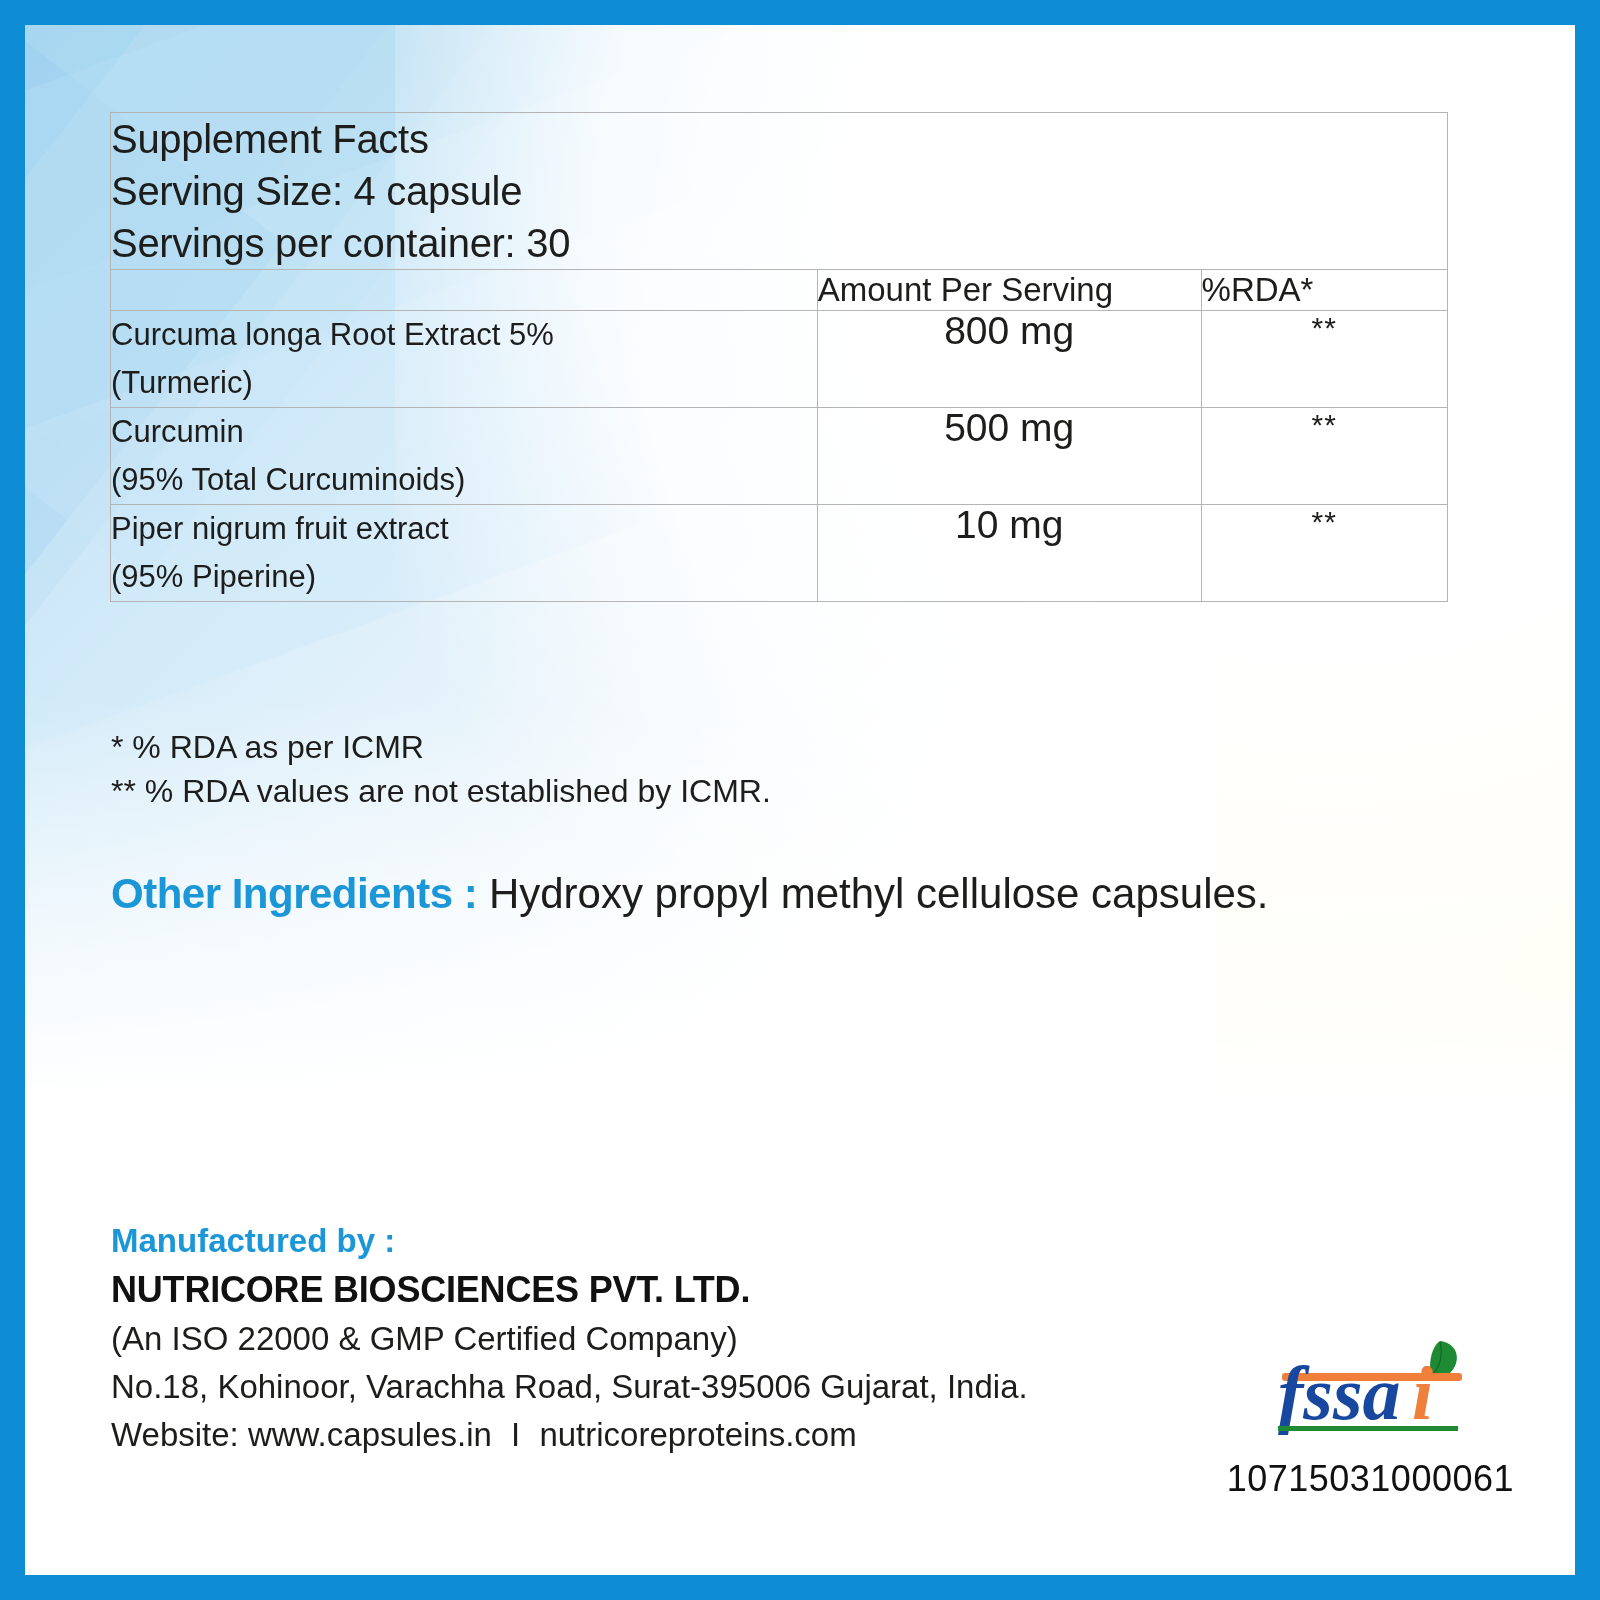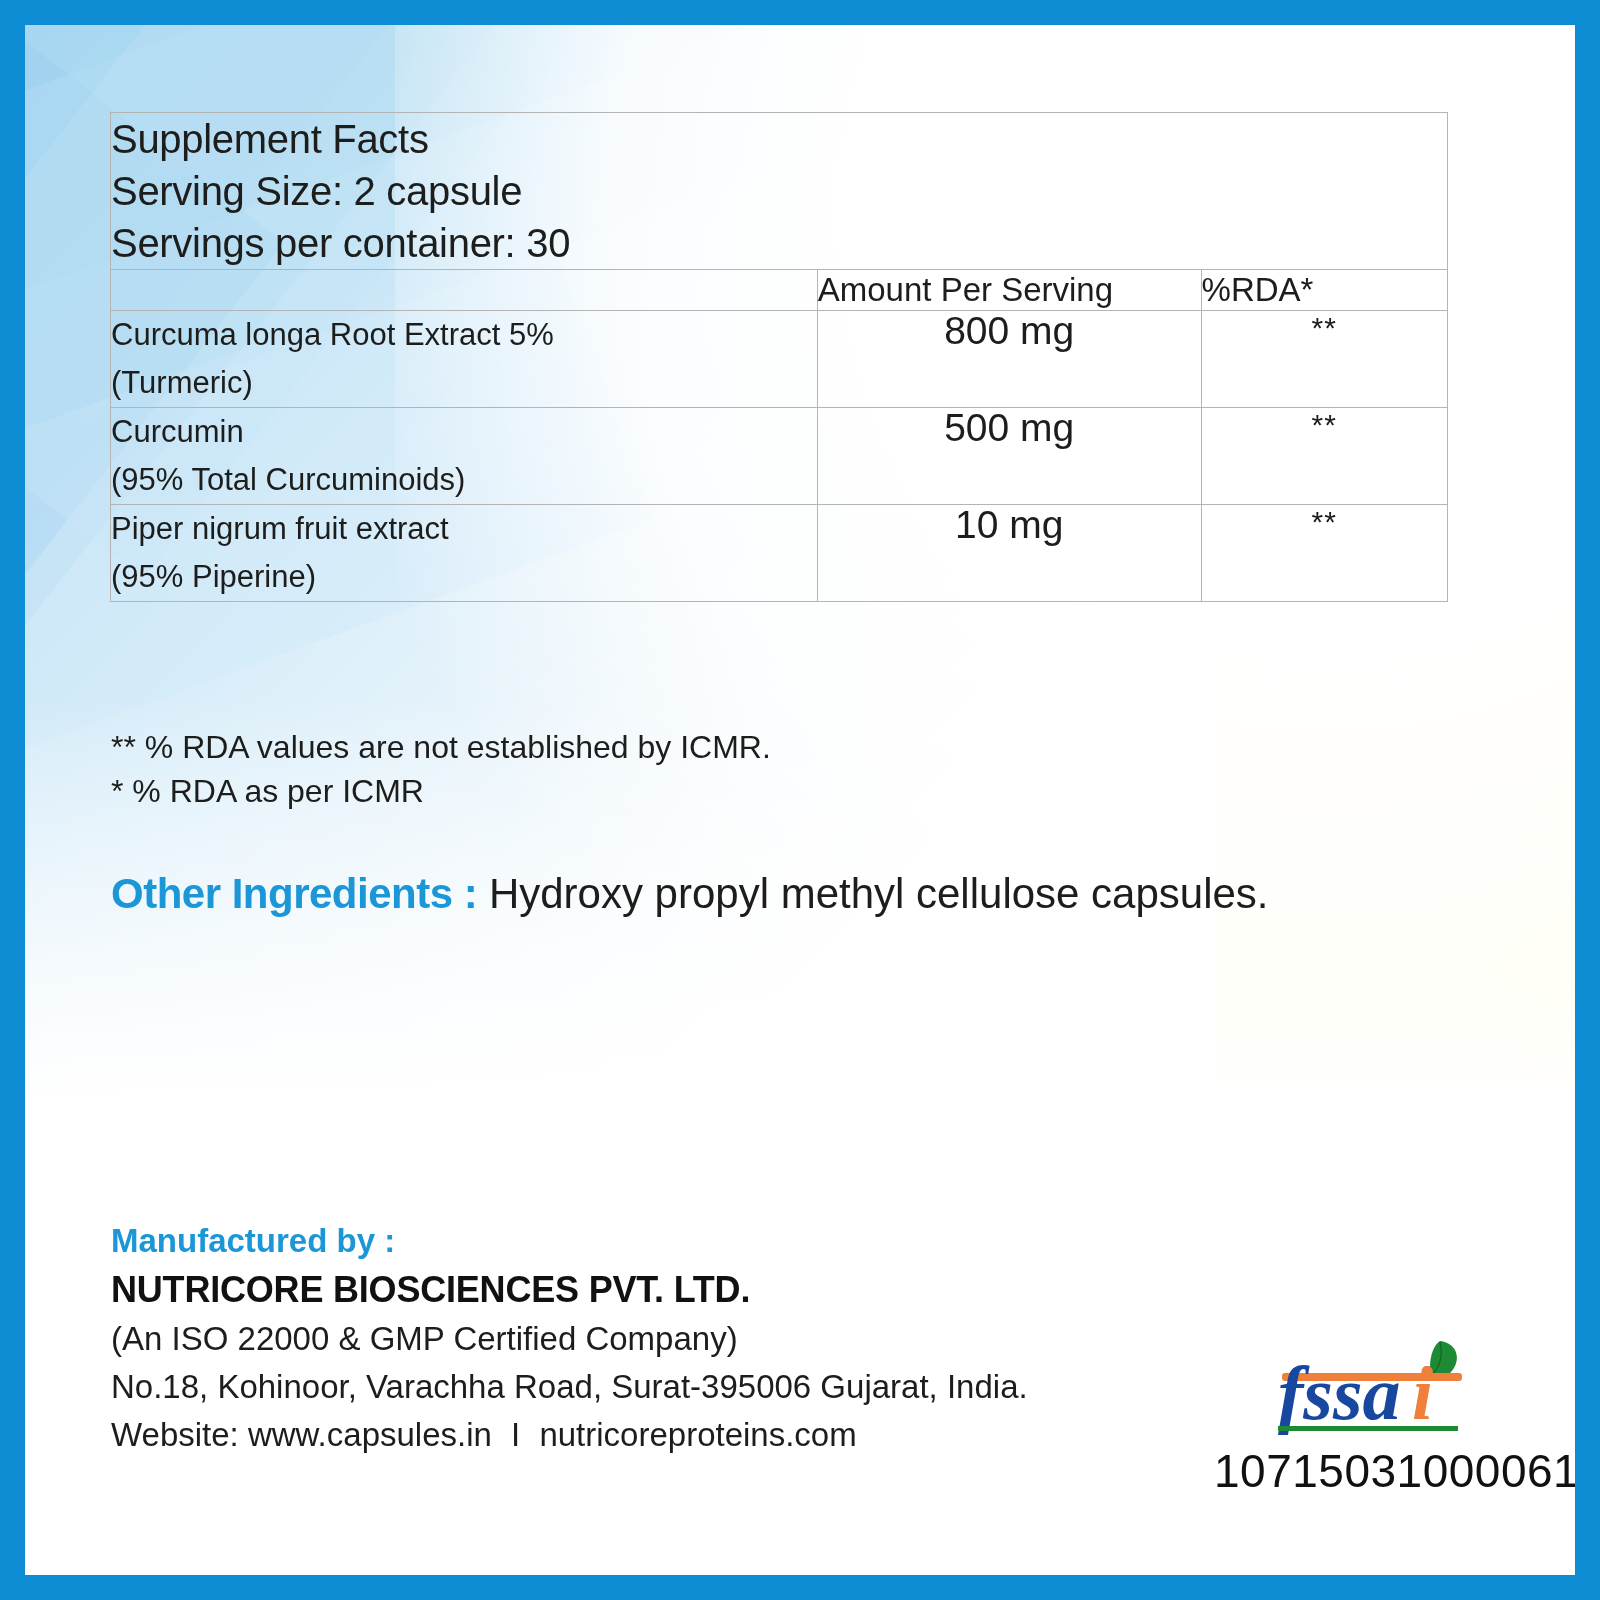--- a/index.html
+++ b/index.html
@@ -110,21 +110,21 @@
     font-weight:bold;font-size:36px;line-height:50px;color:#111111;
     letter-spacing:-0.2px;
   }
   .mfg-line{font-size:33px;line-height:48px;color:#1d1d1b;}
   .sep{padding:0 10px;}
 
   
   .fssai{position:absolute;left:1189px;top:1308px;width:300px;text-align:right;}
   .fssai-mark{width:240px;height:108px;display:block;margin:0 auto;}
   .fssai-no{
-    font-size:46px;line-height:44px;color:#111111;margin-top:8px;
+    font-size:36px;line-height:44px;color:#111111;margin-top:16px;
     letter-spacing:0.5px;font-family:"Liberation Sans", sans-serif;
   }
 </style>
 </head>
 <body>
 
 <div id="label-canvas">
 
   <div class="bg-layer">
     <div class="bg-wash"></div>
@@ -139,21 +139,21 @@
     <div class="fade-bottom"></div>
   </div>
 
   <div id="content">
 
     <table class="facts-table">
       <tbody>
           <tr>
         <td class="hdr-cell" colspan="3">
           <div class="hdr-line">Supplement Facts</div>
-          <div class="hdr-line">Serving Size: 2 capsule</div>
+          <div class="hdr-line">Serving Size: 4 capsule</div>
           <div class="hdr-line">Servings per container: 30</div>
         </td>
       </tr>
       <tr>
         <td class="c-blank col-head"></td>
         <td class="c-amt col-head">Amount Per Serving</td>
         <td class="c-rda col-head">%RDA*</td>
       </tr>
       <tr>
         <td class="ing-name">
@@ -176,22 +176,22 @@
           <div>Piper nigrum fruit extract</div>
           <div>(95% Piperine)</div>
         </td>
         <td class="ing-amt">10 mg</td>
         <td class="ing-rda">**</td>
       </tr>
     </tbody>
       </table>
 
     <div class="footnotes">
+      <div>* % RDA as per ICMR</div>
       <div>** % RDA values are not established by ICMR.</div>
-      <div>* % RDA as per ICMR</div>
     </div>
 
     <div class="other-ing">
       <span class="lead">Other Ingredients :</span>
       <span>Hydroxy propyl methyl cellulose capsules.</span>
     </div>
 
     <div class="mfg">
       <div class="mfg-lead">Manufactured by :</div>
       <div class="mfg-name">NUTRICORE BIOSCIENCES PVT. LTD.</div>

